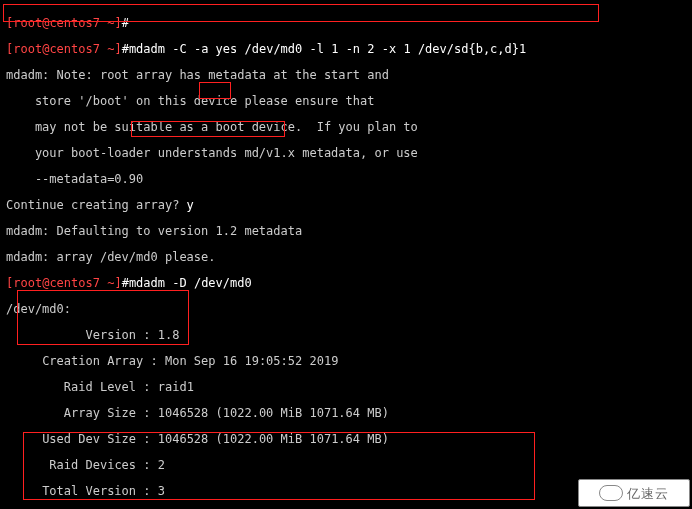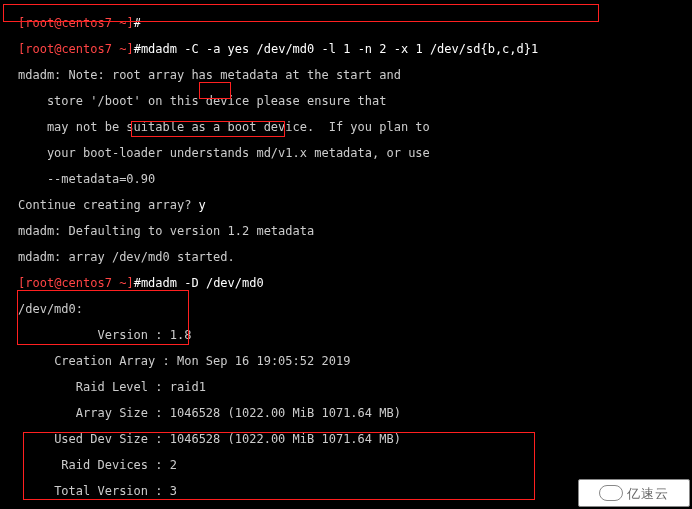--- a/index.html
+++ b/index.html
@@ -4,21 +4,21 @@
 <style>
   html,body{margin:0;padding:0;background:#fff}
   .term{
     width:692px;height:509px;
     background:#000;
     font-family:"DejaVu Sans Mono","Courier New",monospace;
     font-size:12px;line-height:13px;
     color:#ccc;
     position:relative;
     overflow:hidden;
-    padding:4px 18px;
+    padding:4px 6px;
     box-sizing:border-box;
     white-space:pre;
   }
   .r{color:#ff4444}
   .w{color:#fff}
   .box{position:absolute;border:1px solid #ff2020;pointer-events:none}
   .ln{display:block}
   .logo{
     position:absolute;right:2px;bottom:2px;
     width:110px;height:26px;
@@ -39,21 +39,21 @@
 <div class="term">
 <span class="ln"><span class="r">[</span><span class="r">root</span><span class="r">@</span><span class="r">centos7</span> <span class="r">~</span><span class="r">]</span><span class="w">#</span></span>
 <span class="ln"><span class="r">[</span><span class="r">root</span><span class="r">@</span><span class="r">centos7</span> <span class="r">~</span><span class="r">]</span><span class="w">#</span><span class="w">mdadm -C -a yes /dev/md0 -l 1 -n 2 -x 1 /dev/sd{b,c,d}1</span></span>
 <span class="ln">mdadm: Note: root array has metadata at the start and</span>
 <span class="ln">    store '/boot' on this device please ensure that</span>
 <span class="ln">    may not be suitable as a boot device.  If you plan to</span>
 <span class="ln">    your boot-loader understands md/v1.x metadata, or use</span>
 <span class="ln">    --metadata=0.90</span>
 <span class="ln"><span>Continue creating array?</span><span class="w"> y</span></span>
 <span class="ln">mdadm: Defaulting to version 1.2 metadata</span>
-<span class="ln">mdadm: array /dev/md0 started.</span>
+<span class="ln">mdadm: array /dev/md0 please.</span>
 <span class="ln"><span class="r">[</span><span class="r">root</span><span class="r">@</span><span class="r">centos7</span> <span class="r">~</span><span class="r">]</span><span class="w">#</span><span class="w">mdadm -D /dev/md0</span></span>
 <span class="ln">/dev/md0:</span>
 <span class="ln">           <span>Version</span> : <span>1.8</span></span>
 <span class="ln">     <span>Creation Array</span> : <span>Mon Sep 16 19:05:52 2019</span></span>
 <span class="ln">        <span>Raid Level</span> : <span>raid1</span></span>
 <span class="ln">        <span>Array Size</span> : <span>1046528 (1022.00 MiB 1071.64 MB)</span></span>
 <span class="ln">     <span>Used Dev Size</span> : <span>1046528 (1022.00 MiB 1071.64 MB)</span></span>
 <span class="ln">      <span>Raid Devices</span> : <span>2</span></span>
 <span class="ln">     <span>Total Version</span> : <span>3</span></span>
 

